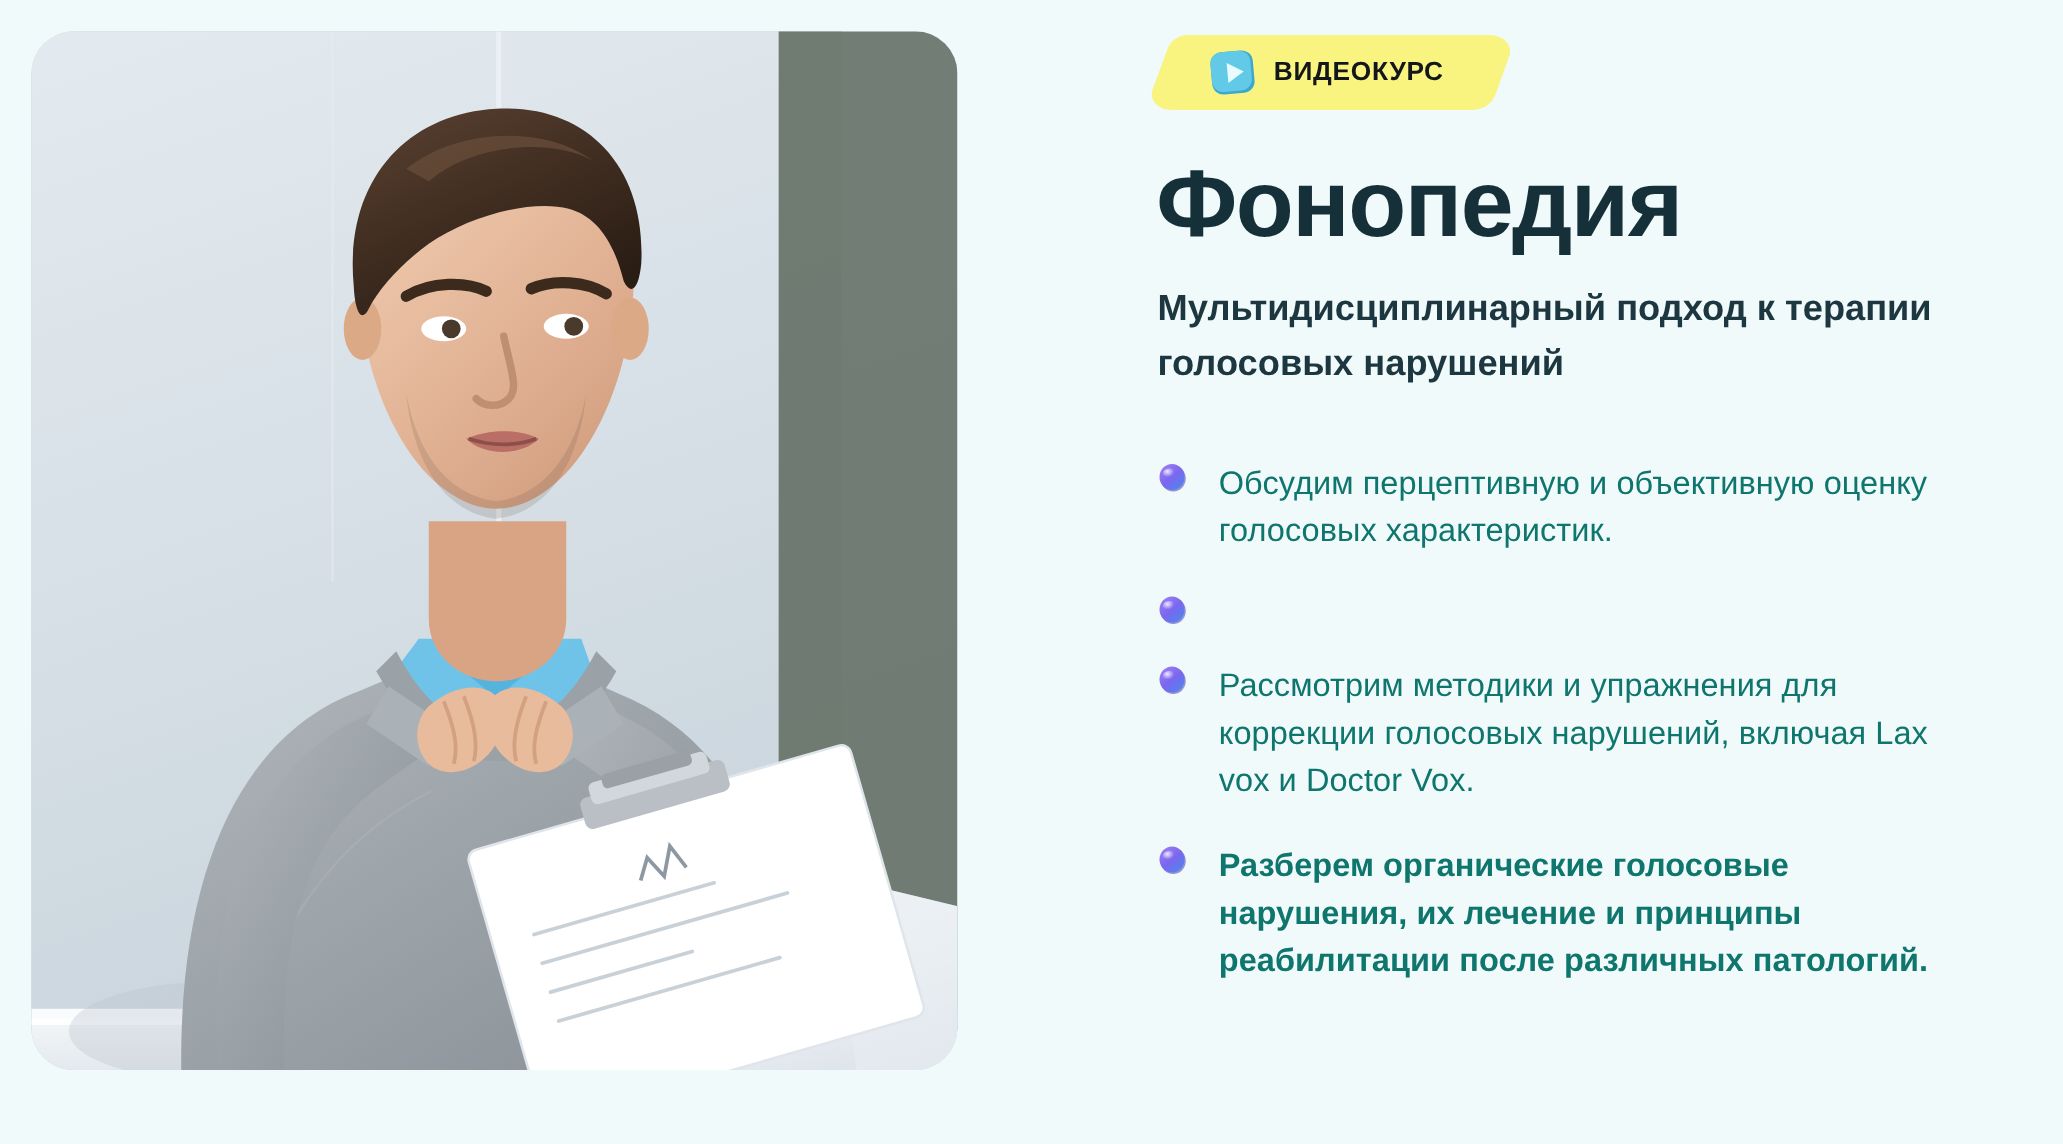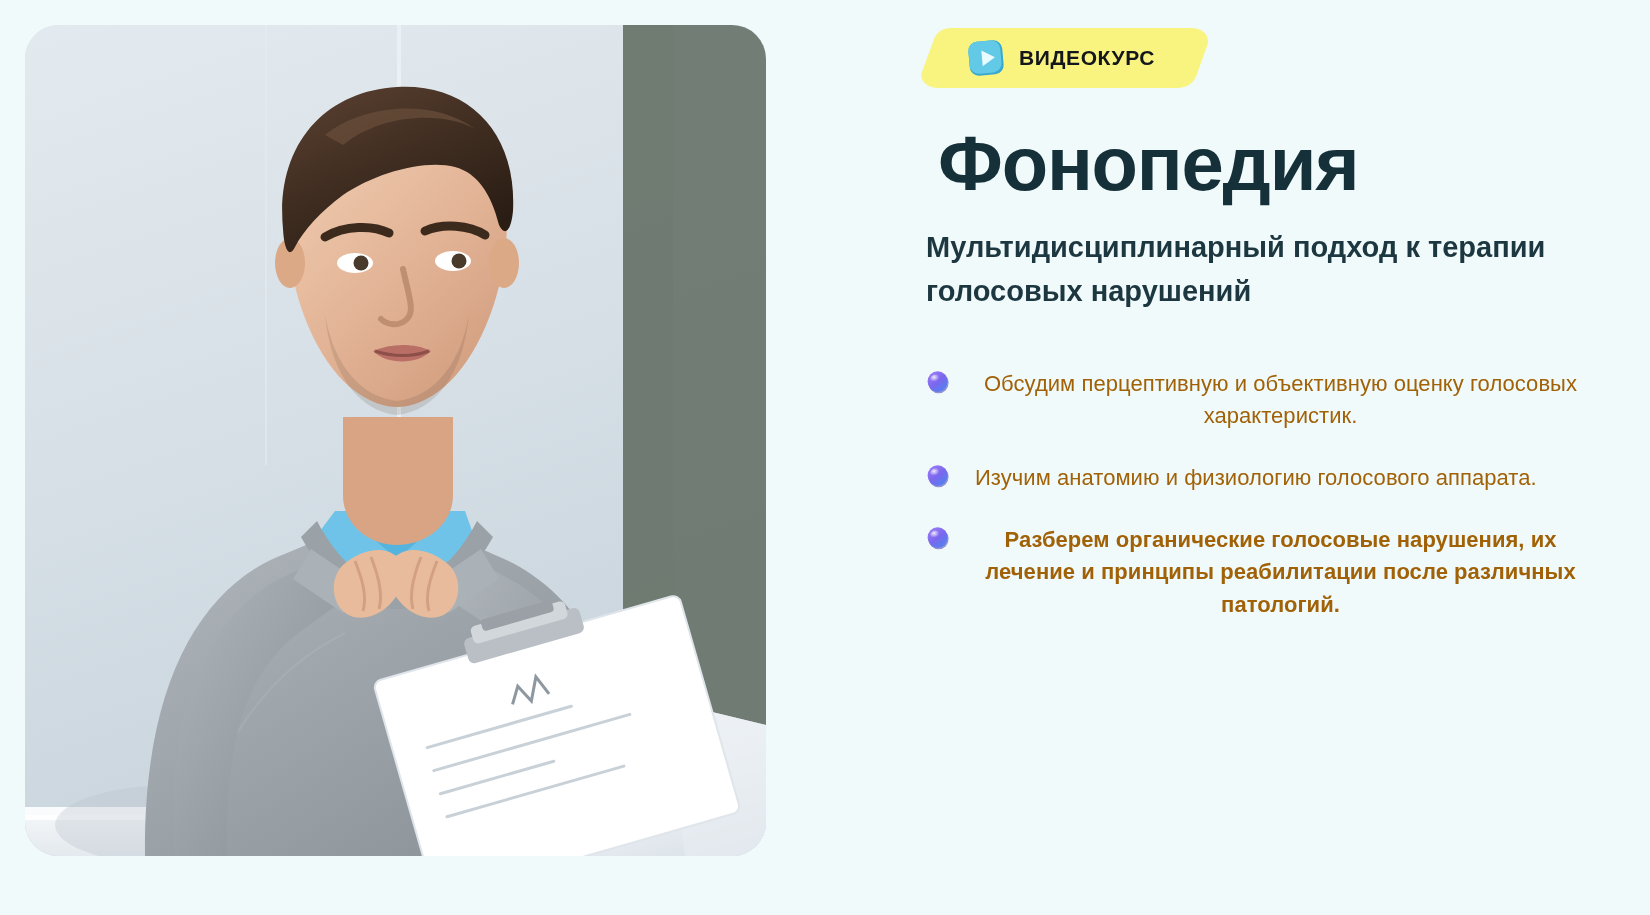--- a/index.html
+++ b/index.html
@@ -86,21 +86,20 @@
   .title {
     position: absolute;
     left: 10px;
     top: 126px;
     font-size: 76px;
     line-height: 1.0;
     font-weight: bold;
     letter-spacing: -1.2px;
     color: #16303a;
     white-space: nowrap;
-    margin-left: 13px;
   }
 
   
   .subtitle {
     position: absolute;
     left: 11px;
     top: 225px;
     width: 640px;
     font-size: 29px;
     line-height: 1.52;
@@ -124,25 +123,24 @@
   .bullet-item:last-child { margin-bottom: 0; font-weight: bold; }
 
   .bullet-dot {
     flex: 0 0 auto;
     width: 24px;
     height: 24px;
     margin-top: 2px;
   }
 
   .bullet-text {
-    font-size: 22px;
+    font-size: 26px;
     line-height: 1.46;
-    color: #a16207;
+    color: #0f766e;
     letter-spacing: 0.05px;
-    text-align: center;
   }
 </style>
 </head>
 <body>
 
 <div class="page">
 
   <div class="photo-frame">
     <svg class="photo-svg" viewBox="0 0 741 831" preserveAspectRatio="xMidYMid slice">
       <defs>
@@ -332,28 +330,35 @@
         </svg>
         <div class="bullet-text">Обсудим перцептивную и объективную оценку голосовых характеристик.</div>
       </div>
 
       <div class="bullet-item">
         <svg class="bullet-dot" viewBox="0 0 24 24">
           <ellipse cx="12.6" cy="12.8" rx="10" ry="10.4" fill="#4a3bb5" opacity="0.55"></ellipse>
           <ellipse cx="11.6" cy="11.6" rx="10" ry="10.4" fill="url(#bg1)"></ellipse>
           <ellipse cx="9.6" cy="9" rx="5.4" ry="4.4" fill="url(#hl1)"></ellipse>
         </svg>
-        <div class="bullet-text">Изучим анатомию и физиологию голосового аппарата.</div>
-      </div>
-
+      </div>
 
       <div class="bullet-item">
         <svg class="bullet-dot" viewBox="0 0 24 24">
           <ellipse cx="12.6" cy="12.8" rx="10" ry="10.4" fill="#4a3bb5" opacity="0.55"></ellipse>
           <ellipse cx="11.6" cy="11.6" rx="10" ry="10.4" fill="url(#bg1)"></ellipse>
           <ellipse cx="9.6" cy="9" rx="5.4" ry="4.4" fill="url(#hl1)"></ellipse>
         </svg>
+        <div class="bullet-text">Рассмотрим методики и упражнения для коррекции голосовых нарушений, включая Lax vox и Doctor Vox.</div>
+      </div>
+
+      <div class="bullet-item">
+        <svg class="bullet-dot" viewBox="0 0 24 24">
+          <ellipse cx="12.6" cy="12.8" rx="10" ry="10.4" fill="#4a3bb5" opacity="0.55"></ellipse>
+          <ellipse cx="11.6" cy="11.6" rx="10" ry="10.4" fill="url(#bg1)"></ellipse>
+          <ellipse cx="9.6" cy="9" rx="5.4" ry="4.4" fill="url(#hl1)"></ellipse>
+        </svg>
         <div class="bullet-text">Разберем органические голосовые нарушения, их лечение и принципы реабилитации после различных патологий.</div>
       </div>
 
     </div>
   </div>
 </div>
 
 </body></html>

